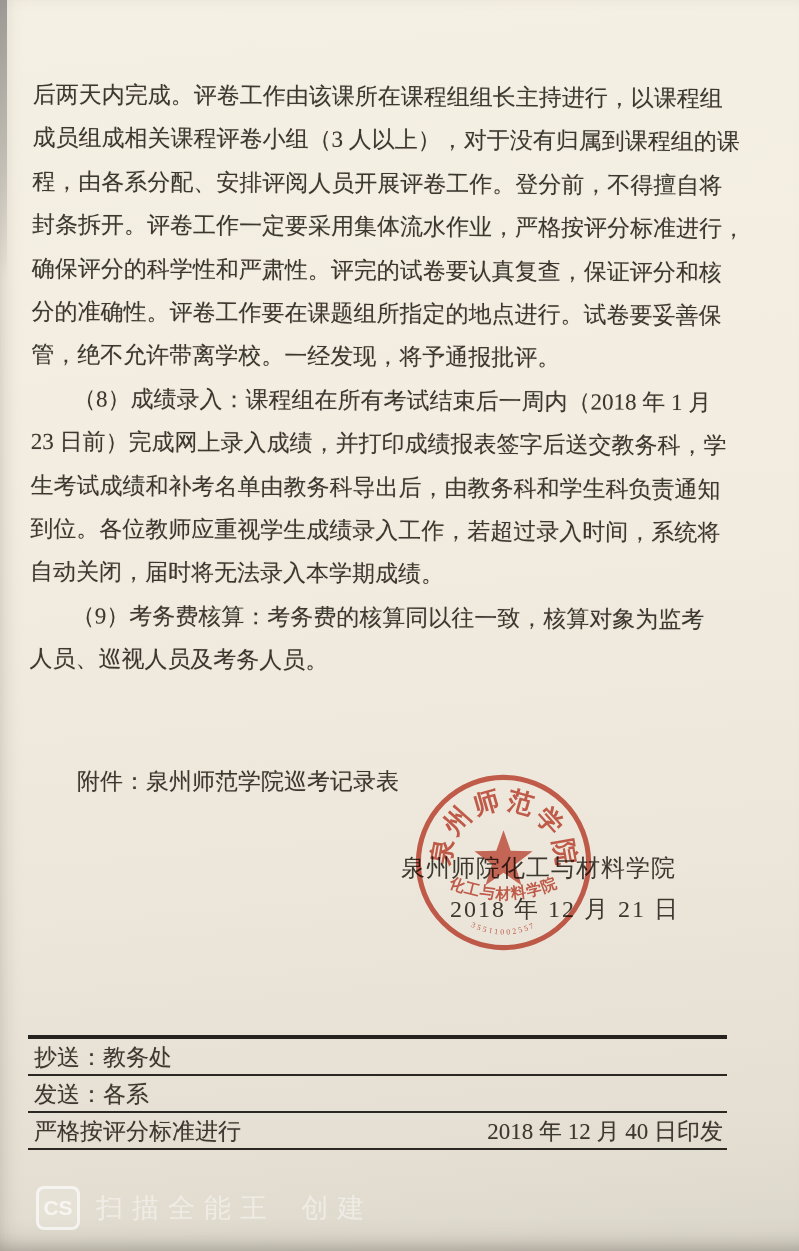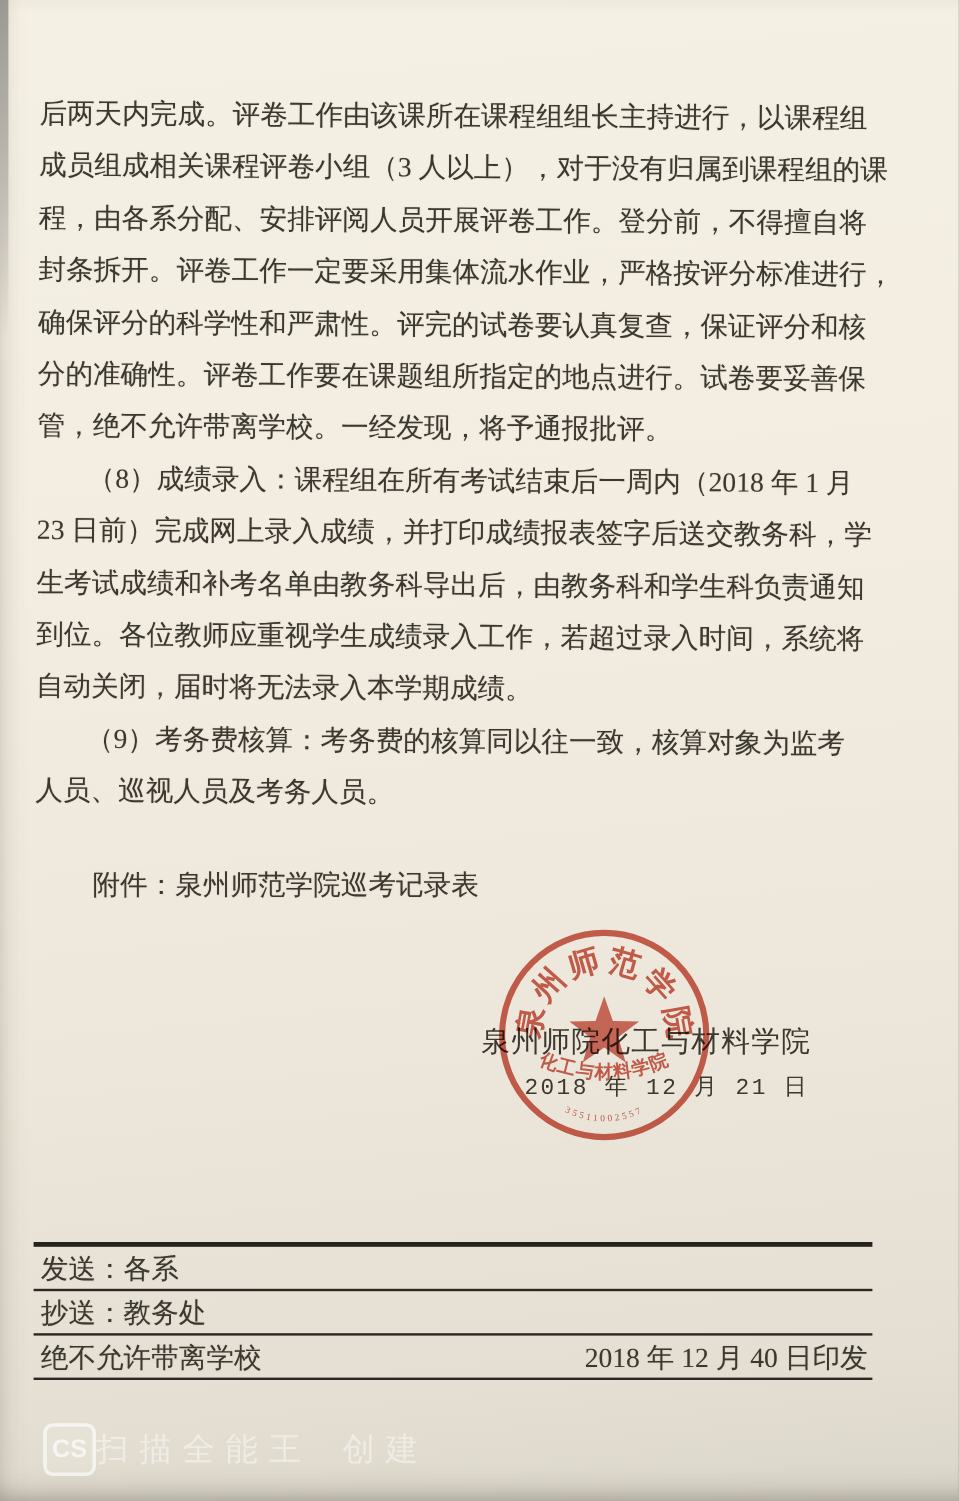--- a/index.html
+++ b/index.html
@@ -21,43 +21,43 @@
   .body{
     position:absolute;left:33px;top:73px;width:700px;
     transform:rotate(0.35deg);transform-origin:0 0;
   }
   .bl{
     height:43.4px;line-height:43.4px;font-size:23px;letter-spacing:0;
     white-space:nowrap;text-shadow:0 0 1px rgba(70,62,50,.28);
   }
   .indent{padding-left:42px;}
   .attachment{
-    position:absolute;left:33px;top:716px;padding-left:44px;
+    position:absolute;left:33px;top:760px;padding-left:44px;
     font-size:23px;line-height:43px;text-shadow:0 0 1px rgba(70,62,50,.28);
   }
   .sig-org{position:absolute;left:401px;top:852px;font-size:24px;letter-spacing:1px;font-family:Liberation Serif, serif;}
-  .sig-date{position:absolute;left:437px;top:893px;font-size:19px;letter-spacing:2px;font-family:Liberation Mono, monospace;}
+  .sig-date{position:absolute;left:450px;top:893px;font-size:24px;letter-spacing:2px;}
   .stamp{
     position:absolute;left:411px;top:770px;width:185px;height:185px;
     mix-blend-mode:multiply;opacity:.82;filter:blur(.3px);
   }
   .stamp text{fill:#c4402f;font-family:"Liberation Serif","DejaVu Serif",serif;}
   .arcchar{font-size:28px;font-weight:bold;text-anchor:middle;}
   .sealbottom{font-size:16.5px;letter-spacing:1px;font-weight:bold;}
   .sealserial{font-size:8.5px;letter-spacing:2.5px;}
   .footer{position:absolute;left:28px;top:1035px;width:699px;}
   .rule-thick{height:3.5px;background:#26231e;}
   .frow{
     height:33px;border-bottom:2px solid #2b2823;
     display:flex;align-items:flex-end;justify-content:space-between;
     padding:0 4px 2px 6px;font-size:23px;line-height:28px;
     text-shadow:0 0 1px rgba(70,62,50,.28);
   }
   .watermark{
-    position:absolute;left:36px;top:1186px;display:flex;align-items:center;
+    position:absolute;left:36px;top:1186px;display:flex;align-items:center;gap:16px;
   }
   .wm-badge{
     width:38px;height:38px;border:3px solid rgba(255,255,255,.62);border-radius:8px;
     display:flex;align-items:center;justify-content:center;
     font-family:"Liberation Sans","DejaVu Sans",sans-serif;font-weight:bold;font-size:21px;
     color:rgba(255,255,255,.68);background:rgba(255,255,255,.12);
   }
   .wm-text{
     font-size:27px;letter-spacing:9px;color:rgba(255,255,255,.46);
     font-family:Liberation Mono, monospace;
@@ -107,27 +107,27 @@
     </text>
     <path id="seal-serial-arc" d="M 32,138 A 78,78 0 0 0 168,138" fill="none"></path>
     <text class="sealserial">
       <textPath href="#seal-serial-arc" startOffset="50%" text-anchor="middle">35511002557</textPath>
     </text>
   </svg>
 
   <div class="footer">
     <div class="rule-thick"></div>
     <div class="frow">
+      <span>抄送：教务处</span>
+    </div>
+    <div class="frow">
       <span>发送：各系</span>
     </div>
     <div class="frow">
-      <span>抄送：教务处</span>
-    </div>
-    <div class="frow">
-      <span>绝不允许带离学校</span>
+      <span>严格按评分标准进行</span>
       <span>2018 年 12 月 40 日印发</span>
     </div>
   </div>
 
   <div class="watermark">
     <span class="wm-badge">CS</span>
     <span class="wm-text">扫描全能王 创建</span>
   </div>
 
 </div>

